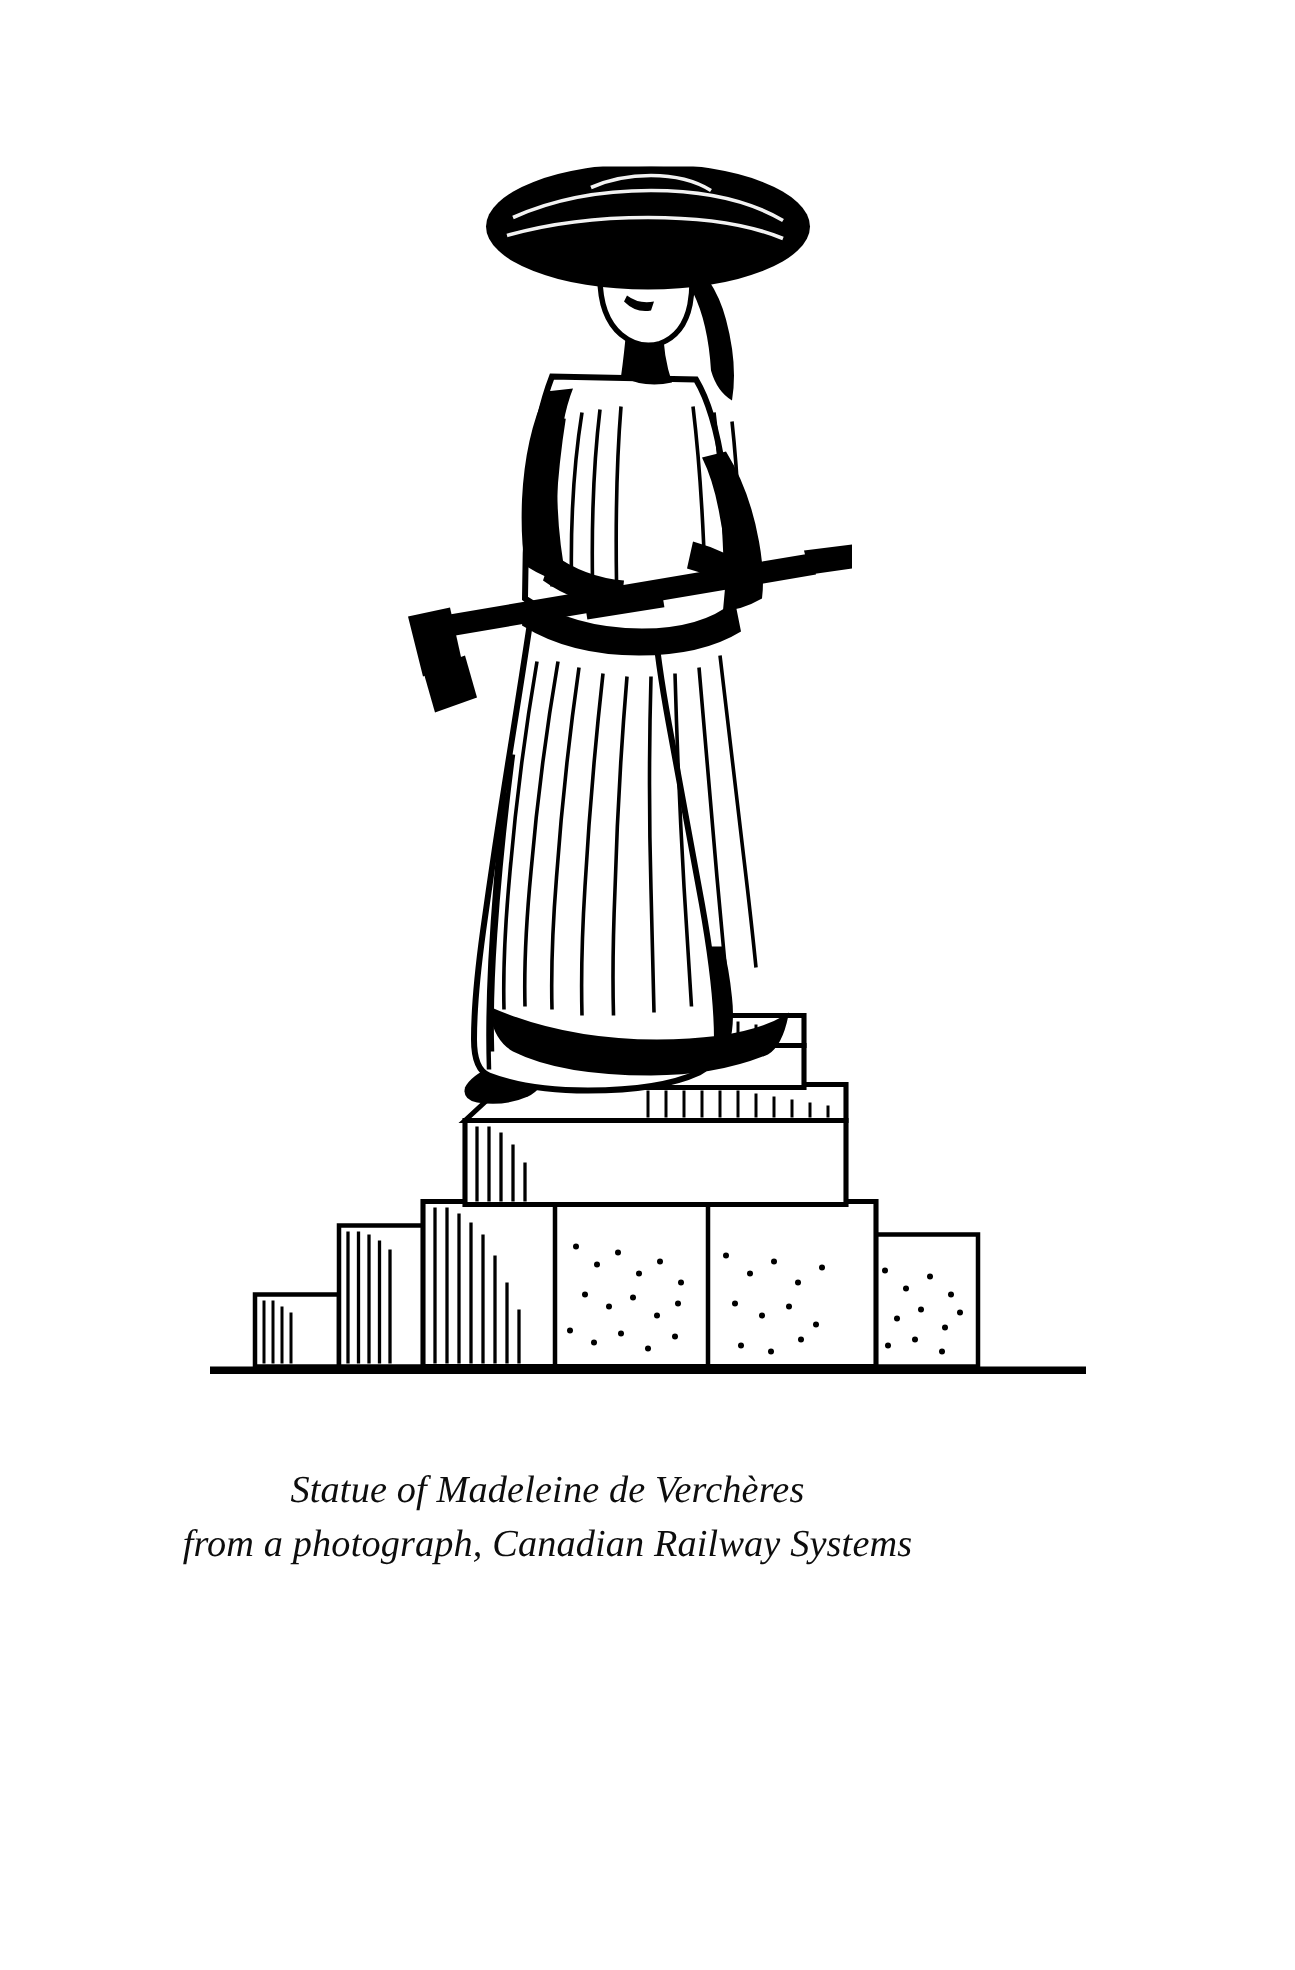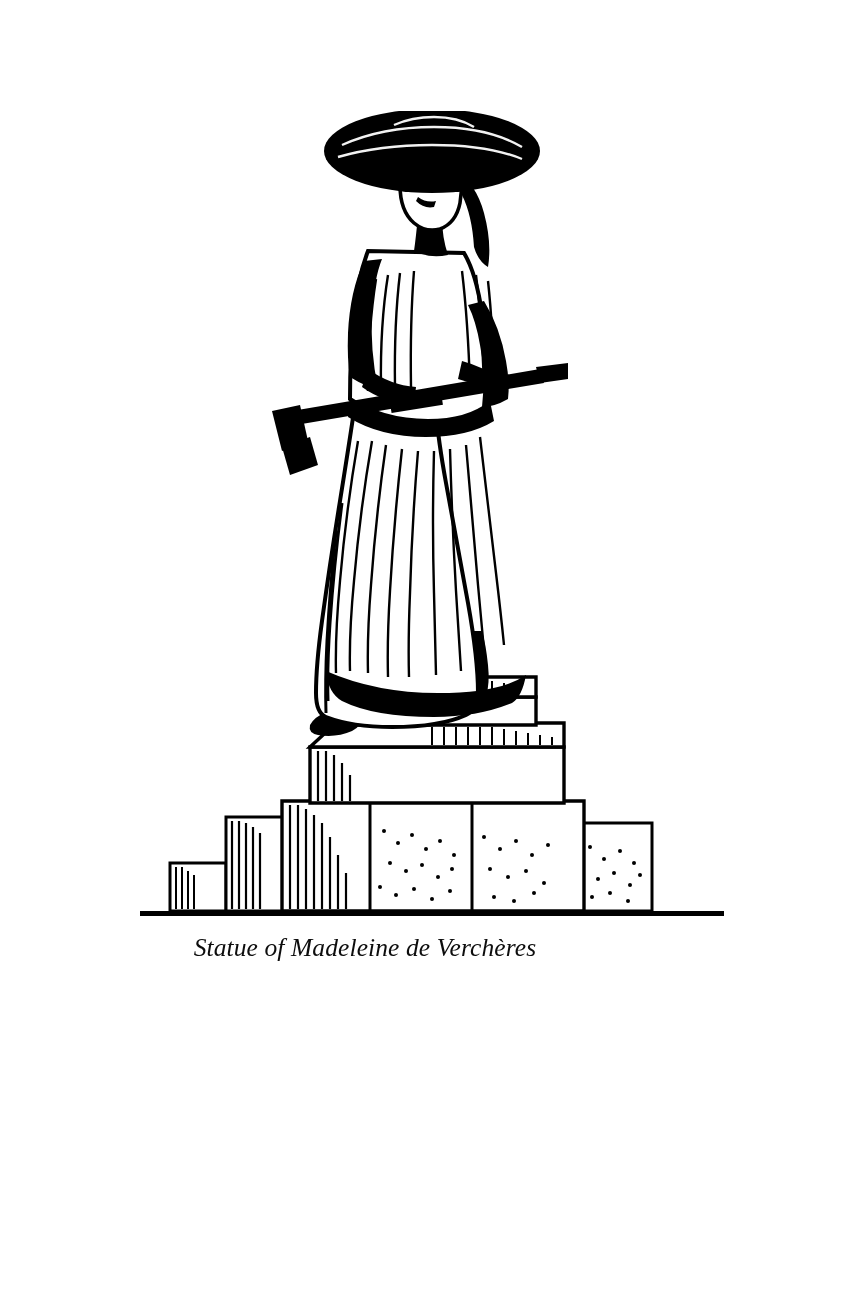--- a/index.html
+++ b/index.html
@@ -29,21 +29,21 @@
     display: flex;
     align-items: flex-end;
     justify-content: center;
   }
   .plate svg {
     display: block;
   }
   .caption {
     position: absolute;
     left: 0;
-    top: 930px;
+    top: 975px;
     width: 730px;
     text-align: center;
     font-family: "Liberation Serif", serif;
     font-style: italic;
     font-size: 25.5px;
     line-height: 1.42;
     letter-spacing: 0.1px;
     color: #0d0d0d;
   }
   .caption-line {
@@ -295,15 +295,16 @@
               <path d="M262 14 q18 -8 40 -8 q24 0 40 10"></path>
             </g>
           </g>
         </g>
       </g>
     </svg>
   </div>
 
   <div class="caption">
     <span class="caption-line">Statue of Madeleine de Verchères</span>
+    <span class="caption-line">from a photograph, Canadian Railway Systems</span>
   </div>
 
 </div>
 
 </body></html>

